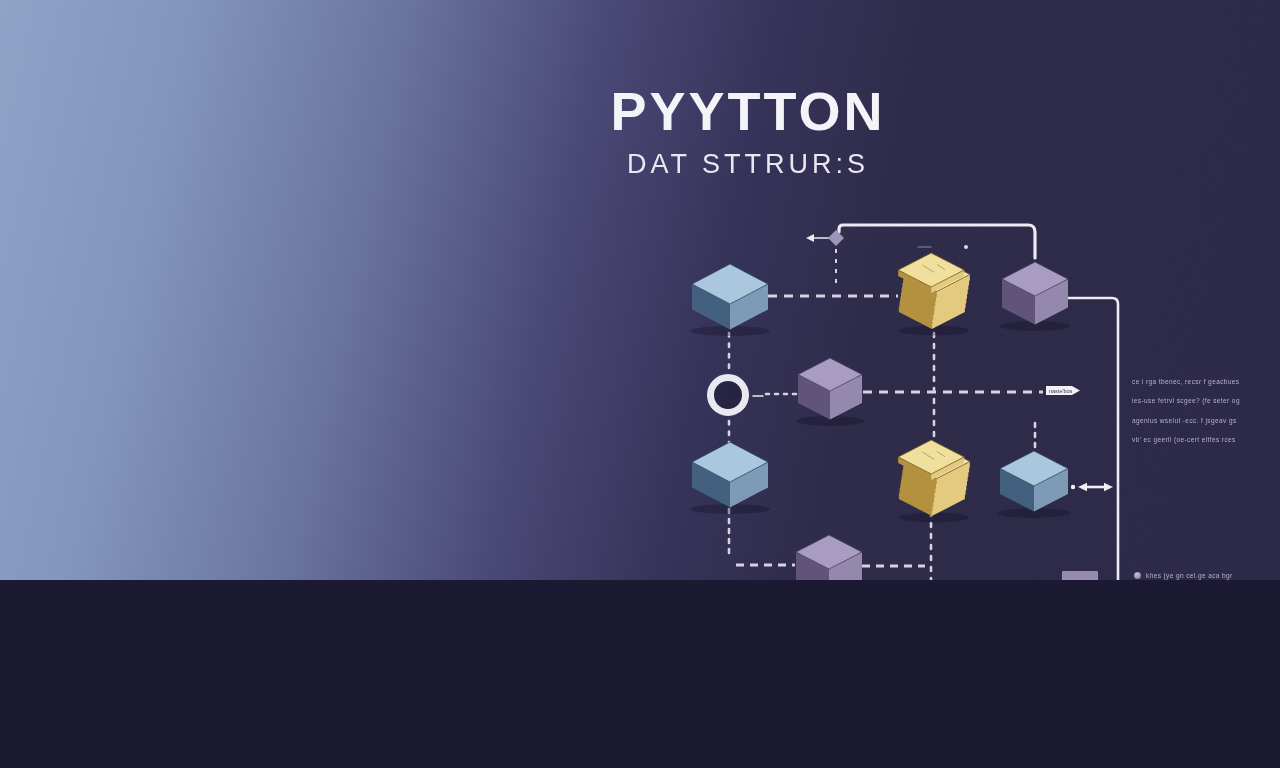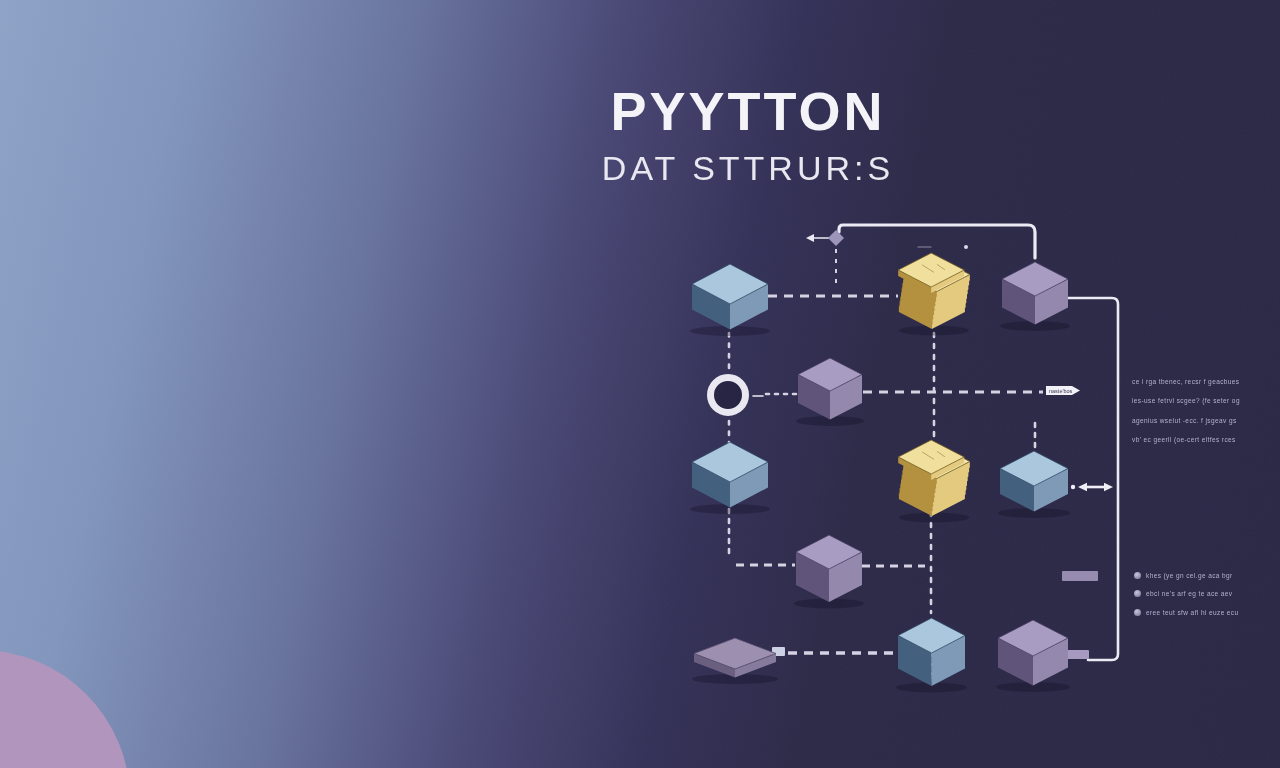--- a/index.html
+++ b/index.html
@@ -1,24 +1,24 @@
 <!DOCTYPE html>
 <html><head>
 <meta charset="utf-8">
 <style>
   html,body{margin:0;padding:0;background:#1c1a33;}
-  .stage{position:relative;width:1280px;height:768px;overflow:hidden;
+  .stage{position:relative;width:1280px;height:580px;overflow:hidden;
     font-family:"Liberation Sans",sans-serif;
     background:linear-gradient(102deg,#8ea2c7 0%,#8296bd 13%,#68739e 29%,#484673 44%,#343158 56%,#2d2a49 66%,#2b2847 100%);}
   .bg-circle{position:absolute;left:-170px;top:650px;width:300px;height:300px;border-radius:50%;
     background:radial-gradient(circle at 50% 50%, #b295bd 0%, #b094bc 78%, rgba(176,148,188,0) 100%);}
   .noise{position:absolute;left:0;top:0;width:1280px;height:768px;opacity:.5;pointer-events:none;}
   .titles{position:absolute;left:748px;top:84px;transform:translateX(-50%);text-align:center;white-space:nowrap;}
   .title{font-size:54px;font-weight:700;letter-spacing:3px;color:#f4f3f7;line-height:1.0;}
-  .subtitle{margin-top:11px;font-size:34px;font-weight:400;letter-spacing:4px;color:#e9e7f0;}
+  .subtitle{margin-top:11px;font-size:27px;font-weight:400;letter-spacing:4px;color:#e9e7f0;}
   .connectors{position:absolute;left:0;top:0;pointer-events:none;}
   #nodes .node{position:absolute;}
   .circle-node{border:7px solid #e9e8f0;border-radius:50%;background:rgba(18,16,38,.4);box-sizing:border-box;}
   .annotation{position:absolute;left:1132px;top:372px;width:116px;font-size:6.5px;color:#b5b1cb;
     letter-spacing:.4px;line-height:19.4px;white-space:nowrap;}
   .legend{position:absolute;left:1134px;top:566px;font-size:6.5px;color:#b5b1cb;letter-spacing:.4px;}
   .legend-row{display:flex;align-items:center;height:18.6px;white-space:nowrap;}
   .legend-bullet{display:inline-block;width:7px;height:7px;border-radius:50%;margin-right:5px;
     background:radial-gradient(circle at 40% 35%, #c9c5da 0%, #8d88a6 70%);}
 </style>

